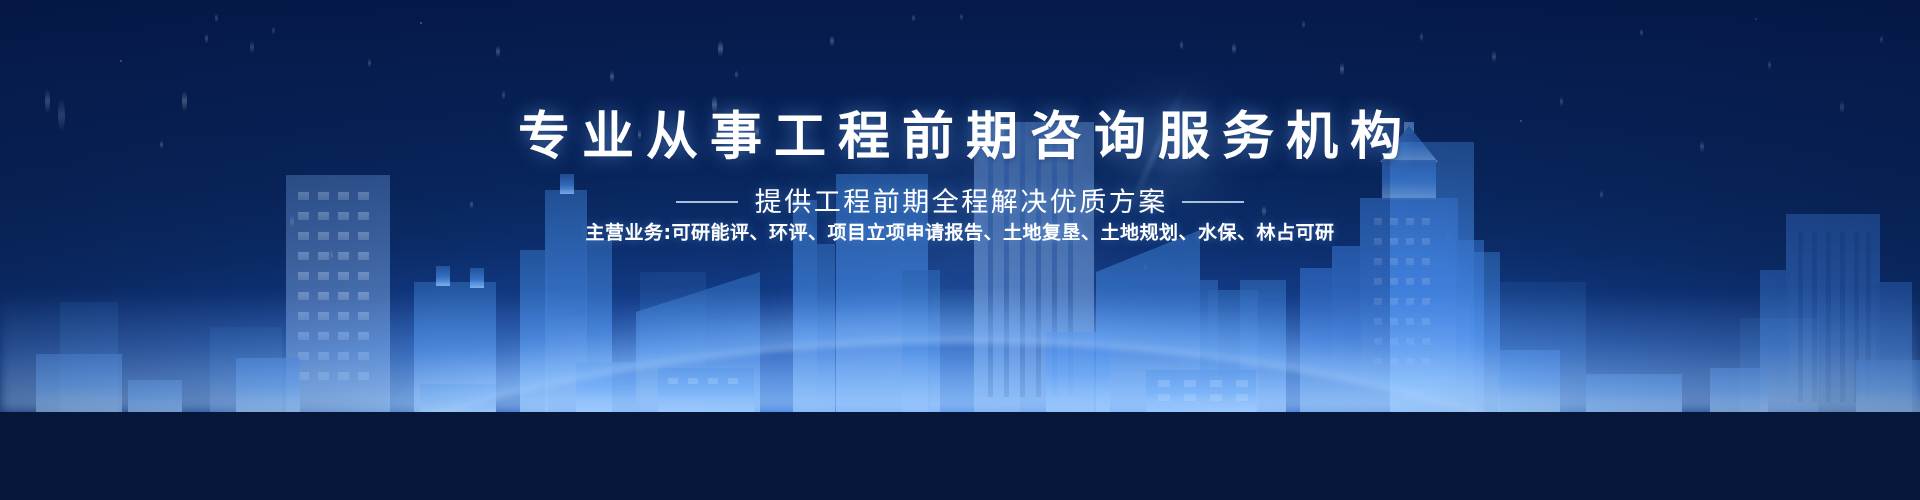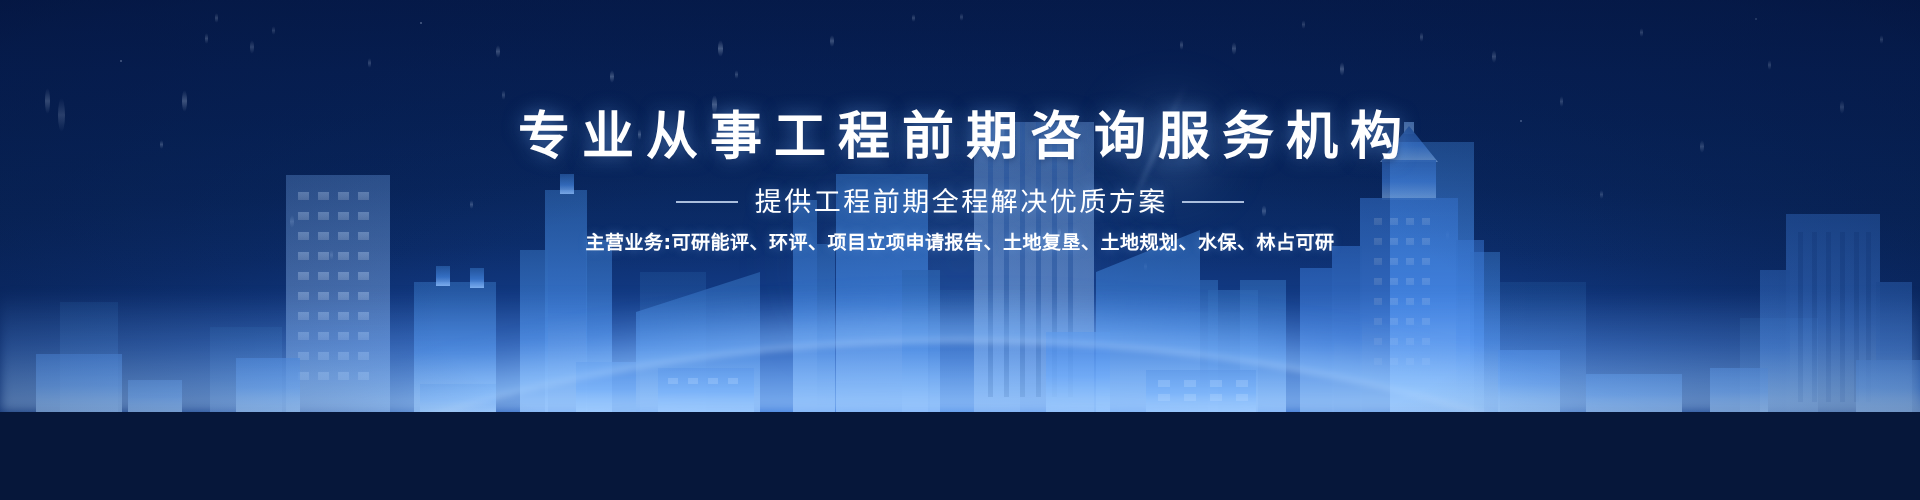--- a/index.html
+++ b/index.html
@@ -157,21 +157,21 @@
     line-height: 1;
     font-weight: 400;
     color: #ffffff;
     letter-spacing: 2.5px;
     text-indent: 2.5px;
     font-family: "DejaVu Sans", "Liberation Sans", sans-serif;
     text-shadow: 0 0 12px rgba(120,180,255,.45);
     white-space: nowrap;
   }
   .services {
-    margin-top: 18px;
+    margin-top: 8px;
     font-size: 19px;
     line-height: 1;
     font-weight: 700;
     color: #ffffff;
     letter-spacing: .5px;
     font-family: "DejaVu Sans", "Liberation Sans", sans-serif;
     text-shadow: 0 0 10px rgba(120,180,255,.4);
     white-space: nowrap;
   }
 </style>

